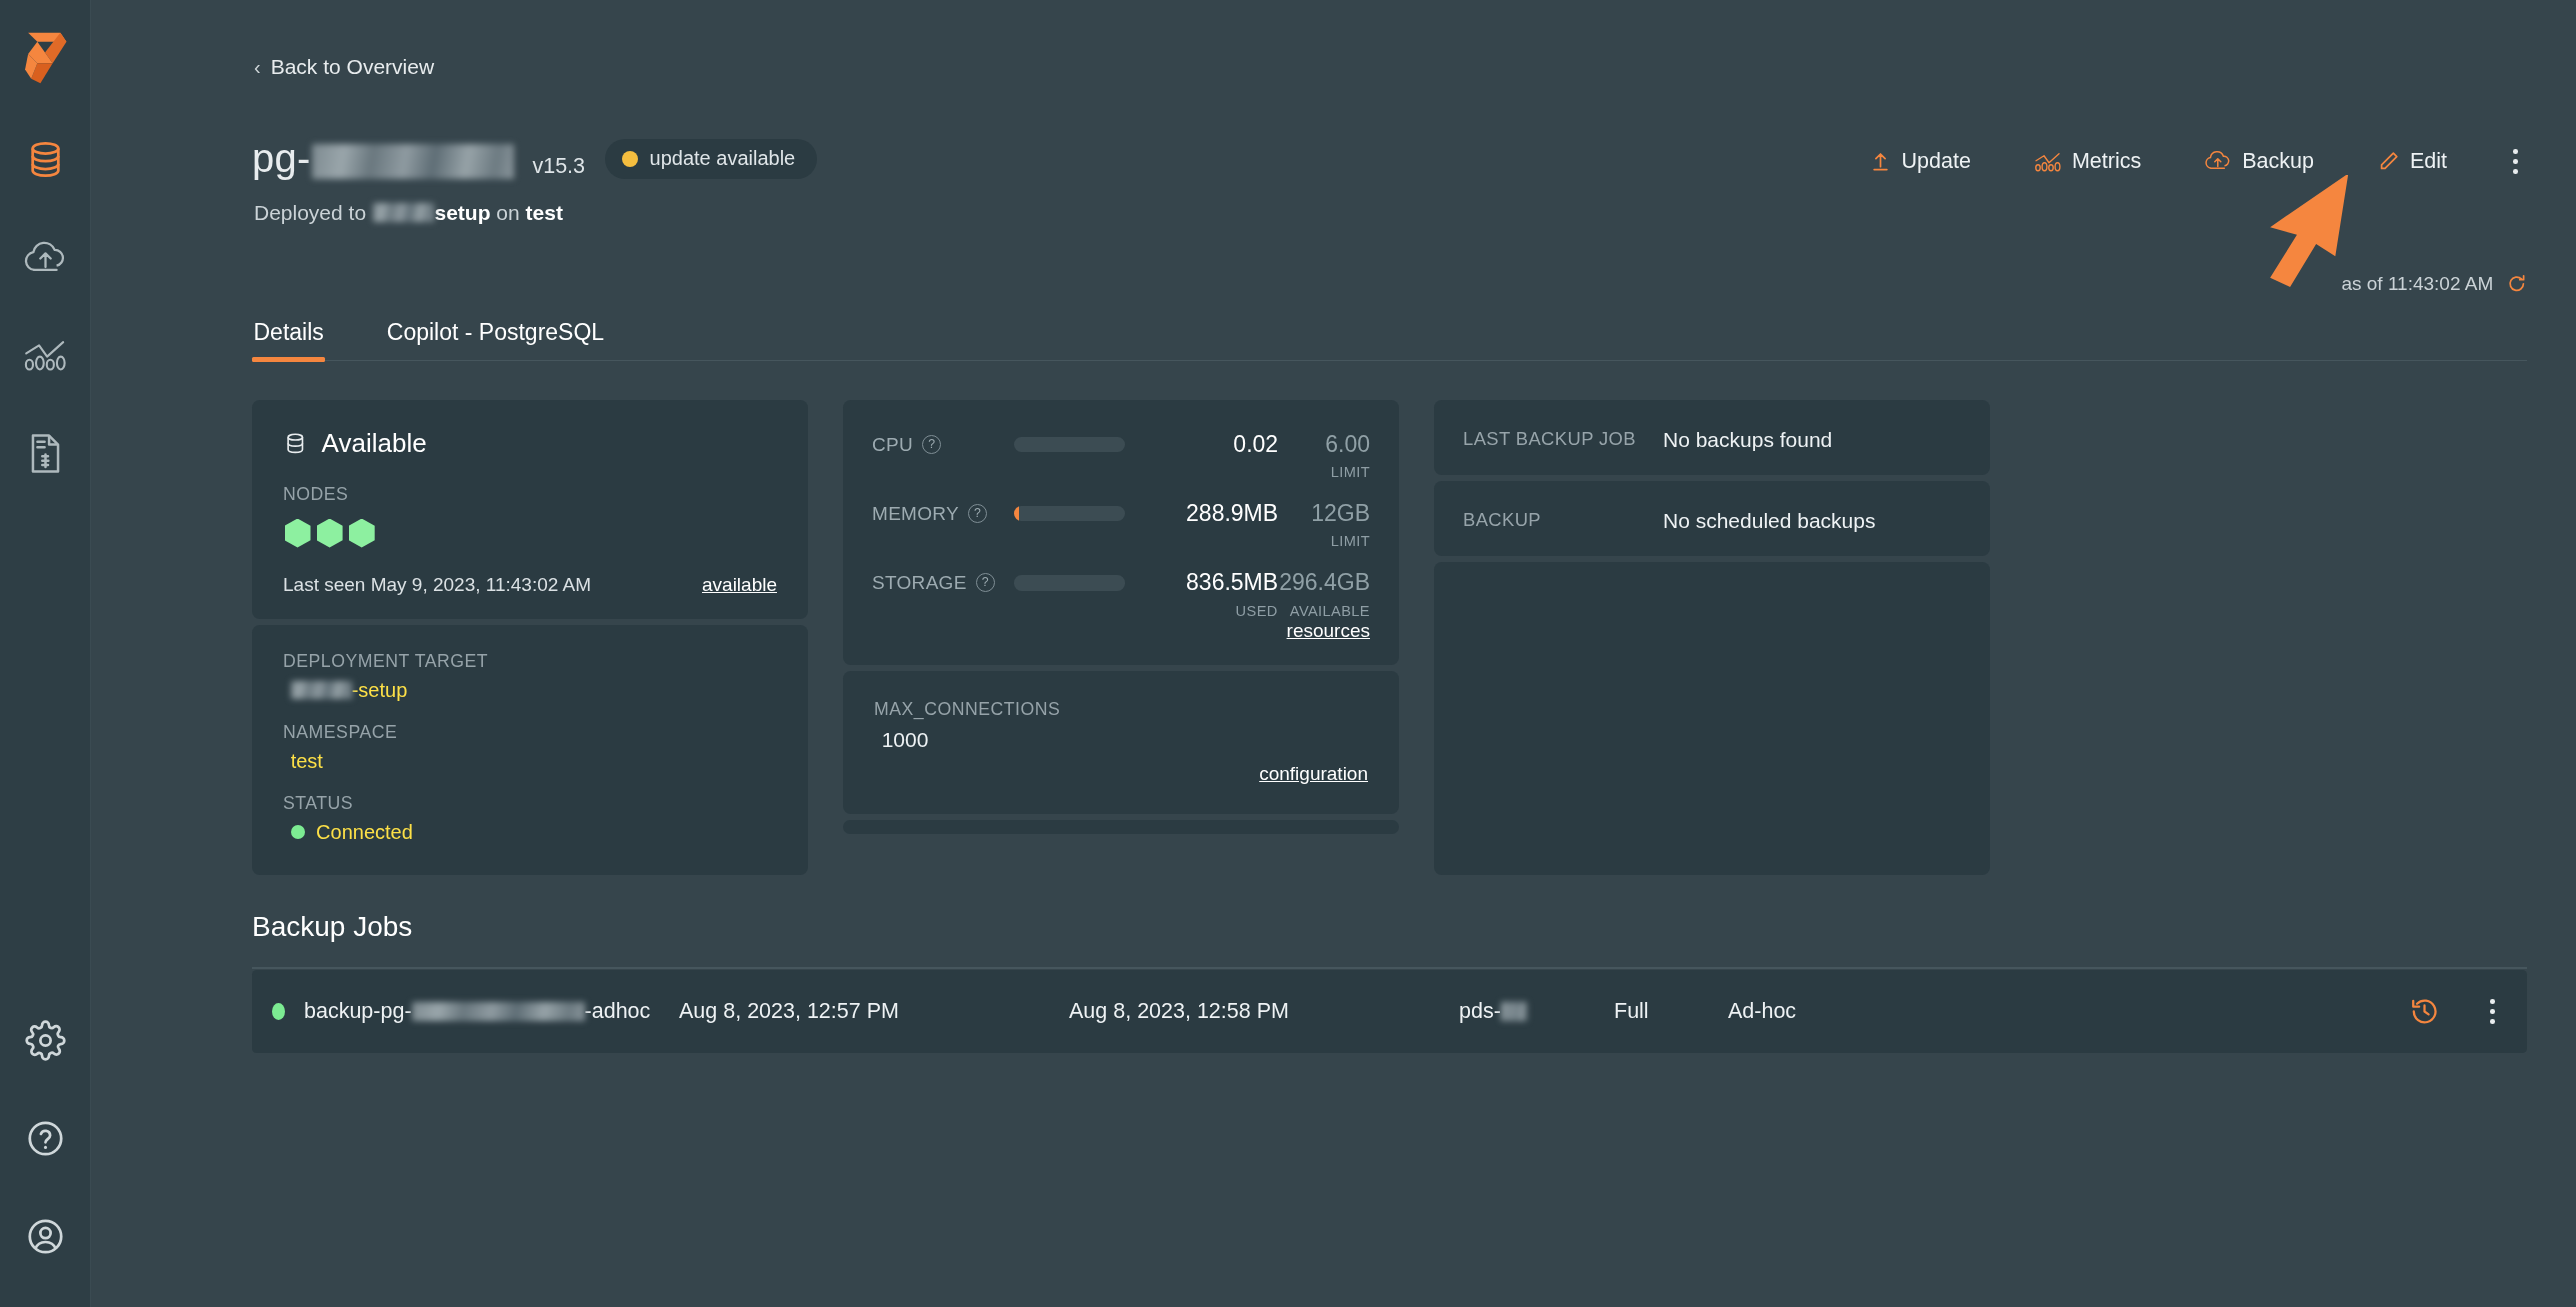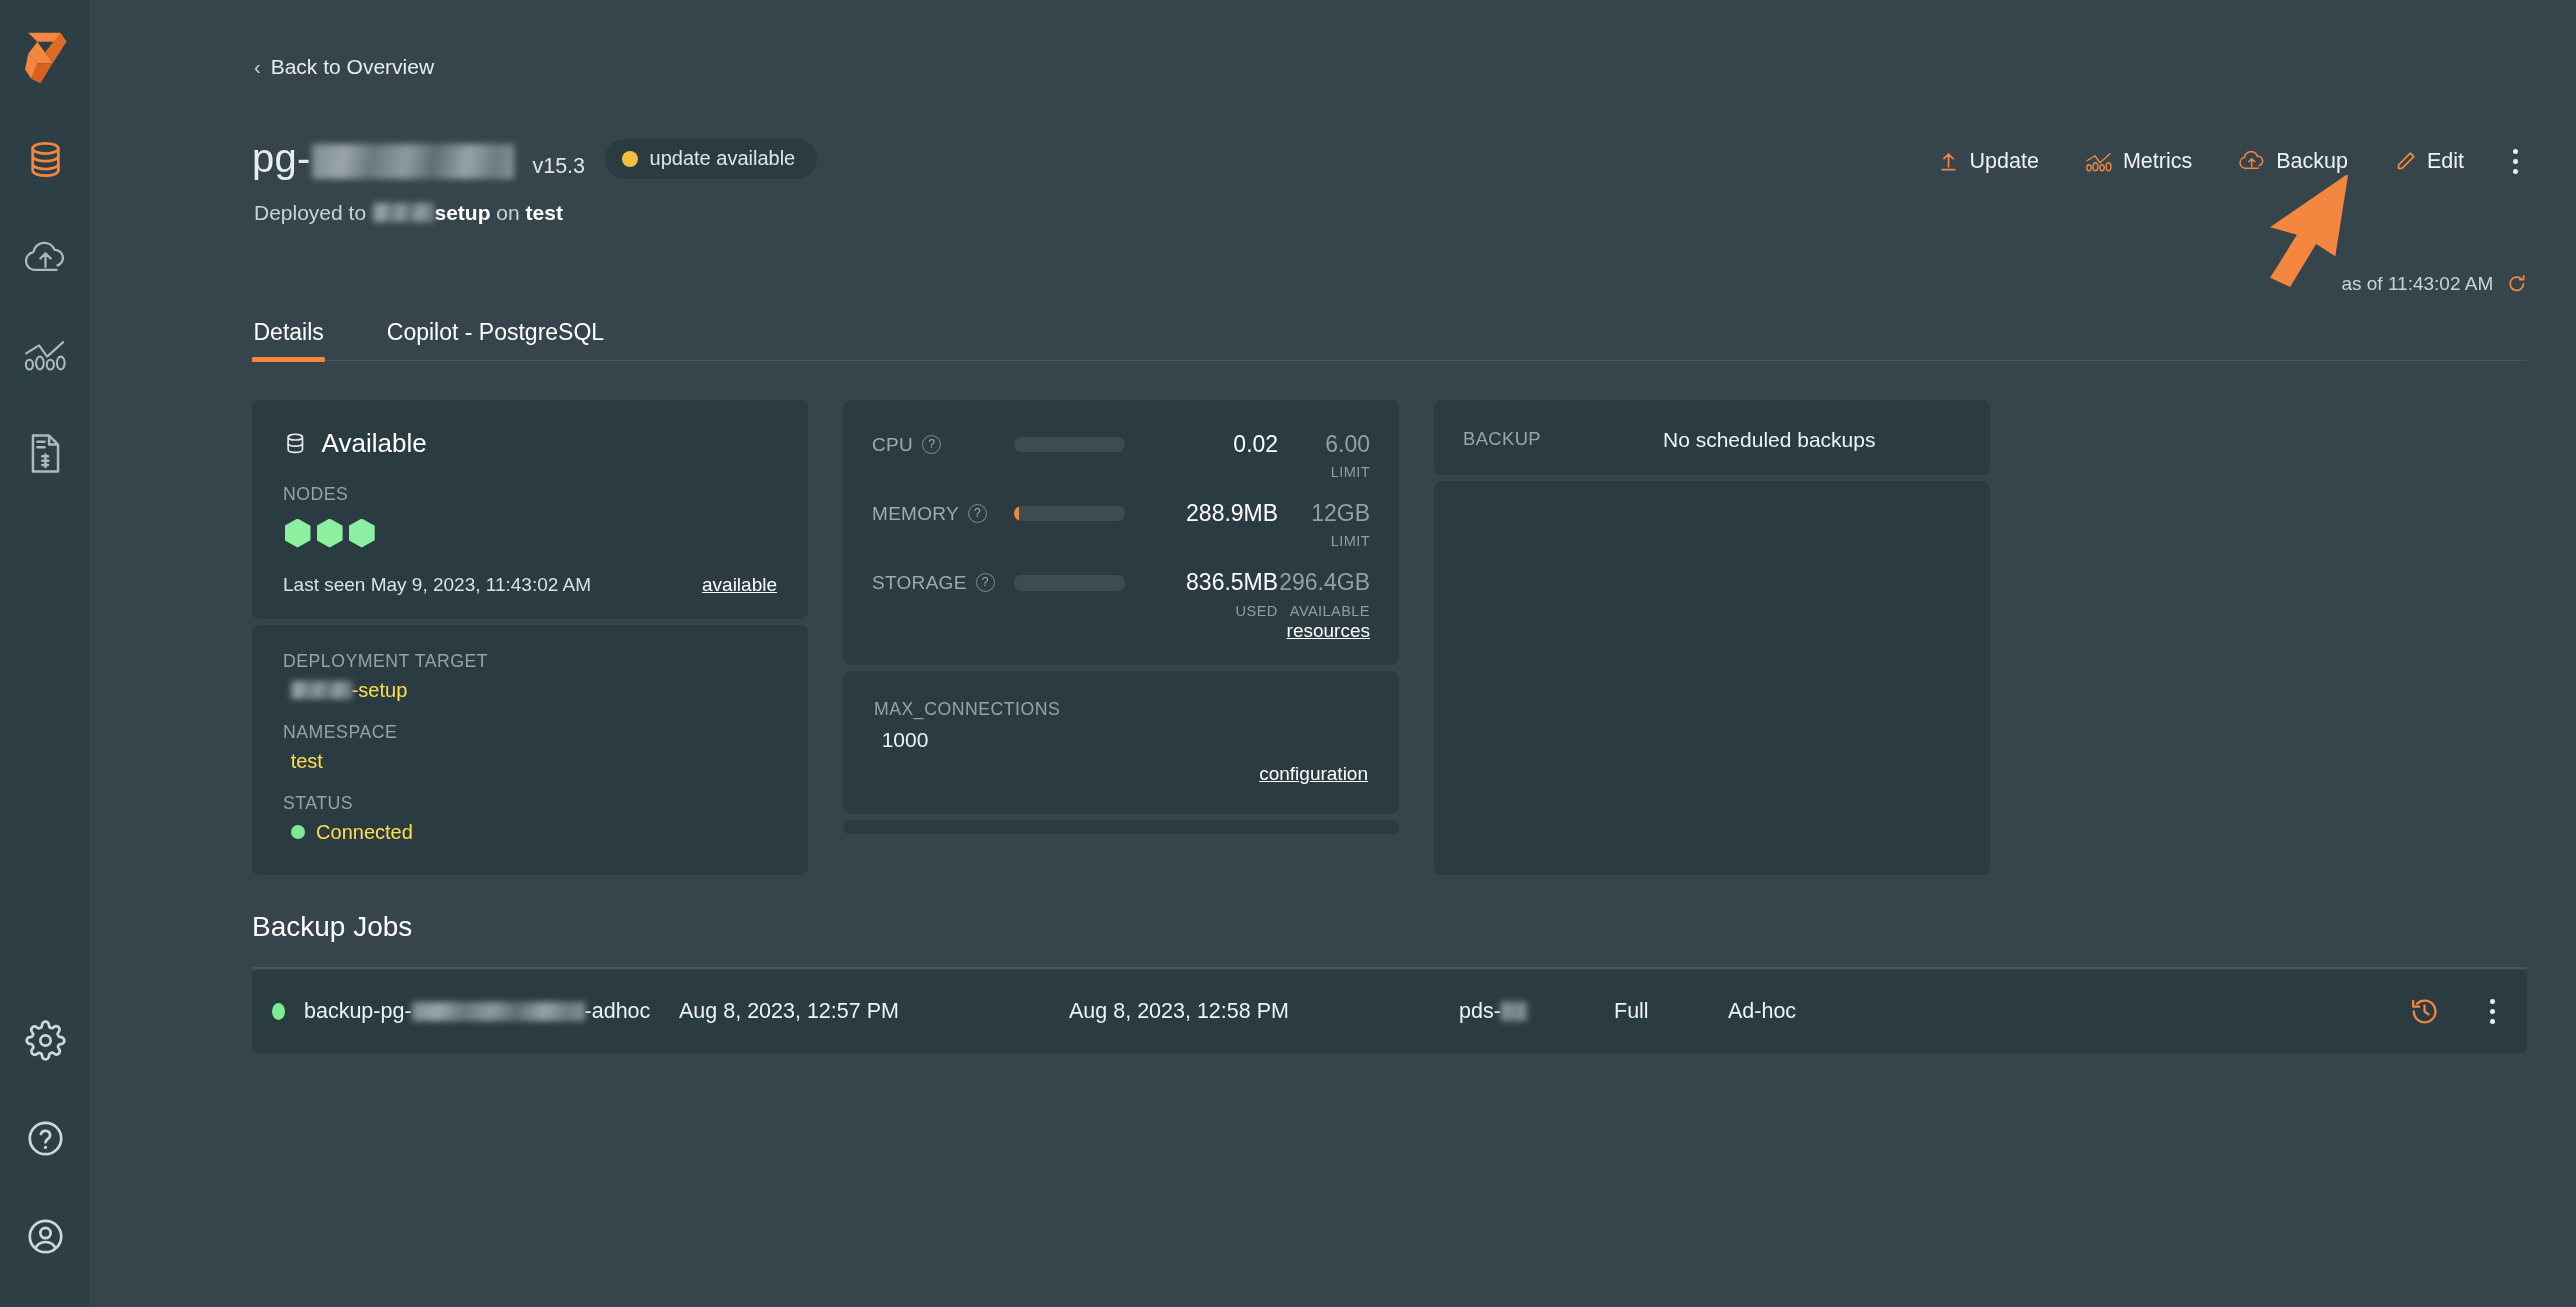--- a/index.html
+++ b/index.html
@@ -61,21 +61,21 @@
   .subtitle {
     position: absolute; left: 163px; top: 201px;
     font-size: 21px; color: #cbd3d7;
   }
   .subtitle b { color: #ffffff; font-weight: 700; }
   .redact-sub { width: 61px; height: 19px; margin: 0 0.8px; vertical-align: -2.3px; }
 
   
   .actions {
     position: absolute; right: 49px; top: 143px;
-    display: flex; align-items: center; gap: 0;
+    display: flex; align-items: center; gap: 17px;
   }
   .action {
     display: flex; align-items: center; gap: 10px;
     font-size: 21.5px; color: #eef2f4; cursor: pointer;
     margin-left: 46px;
   }
   .action:first-child { margin-left: 0; }
   .kebab {
     margin-left: 40px; width: 23px; height: 37px; cursor: pointer;
     display: flex; flex-direction: column; align-items: center; justify-content: center; gap: 5.4px;
@@ -464,20 +464,26 @@
         <div class="card card-conn">
           <div class="lbl">MAX_CONNECTIONS</div>
           <div class="conn-val">1000</div>
           <span class="ulink conn-link">configuration</span>
         </div>
 
         <div class="card card-stub"></div>
       </div>
 
       <div class="col col-c">
+        <div class="card">
+          <div class="binfo-row">
+            <span class="binfo-lbl">LAST BACKUP JOB</span>
+            <span class="binfo-val">No backups found</span>
+          </div>
+        </div>
         <div class="card">
           <div class="binfo-row">
             <span class="binfo-lbl">BACKUP</span>
             <span class="binfo-val">No scheduled backups</span>
           </div>
         </div>
         <div class="card card-fill"></div>
       </div>
 
     </div>

